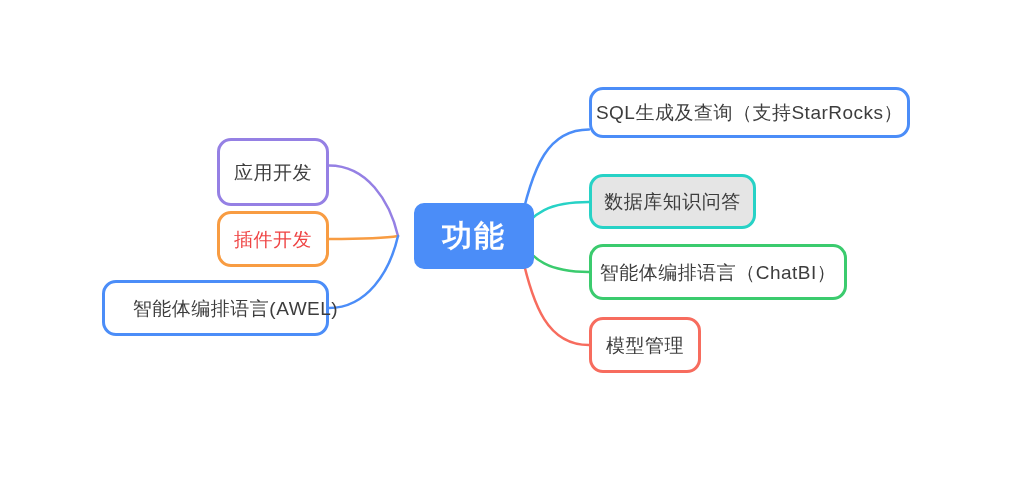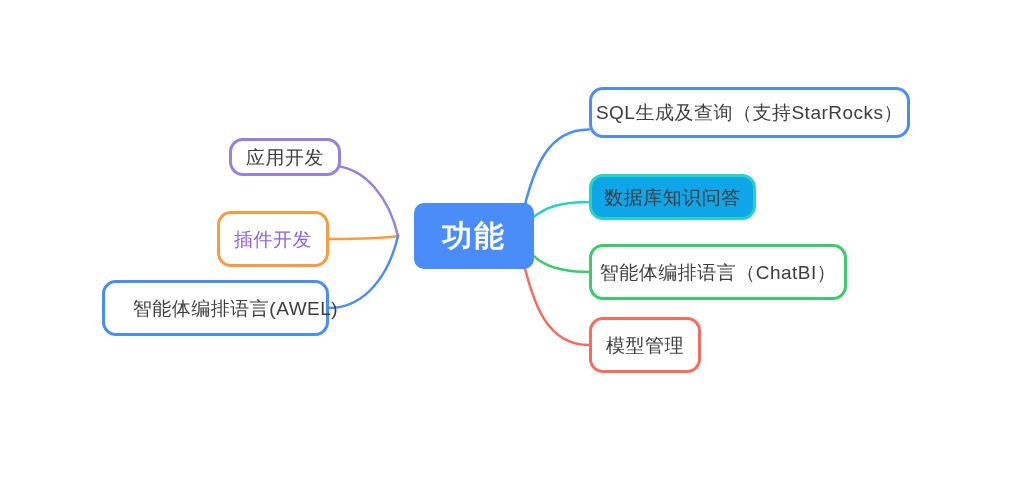--- a/index.html
+++ b/index.html
@@ -62,37 +62,37 @@
       <path d="M 518 236 C 532.2 161.45, 549.95 129.5, 589 129.5" fill="none" stroke="#4b8df8" stroke-width="2.5" stroke-linecap="round"></path>
       <path d="M 518 236 C 532.2 212.2, 549.95 202, 589 202" fill="none" stroke="#27d2c6" stroke-width="2.5" stroke-linecap="round"></path>
       <path d="M 518 236 C 532.2 261.2, 549.95 272, 589 272" fill="none" stroke="#3bcb6e" stroke-width="2.5" stroke-linecap="round"></path>
       <path d="M 518 236 C 532.2 312.3, 549.95 345, 589 345" fill="none" stroke="#f76c5e" stroke-width="2.5" stroke-linecap="round"></path>
     </svg>
 
   <div class="node root" style="left: 414px; top: 203px; width: 120px; height: 66px; background: rgb(75, 141, 248); border-color: rgb(75, 141, 248);">
     <span class="node-label" style="color: rgb(255, 255, 255);">功能</span>
   </div>
 
-  <div class="node" style="left: 217px; top: 138px; width: 112px; height: 38px; background: rgb(255, 255, 255); border-color: rgb(149, 128, 228); margin-left: 12px;">
+  <div class="node" style="left: 217px; top: 138px; width: 112px; height: 68px; background: rgb(255, 255, 255); border-color: rgb(149, 128, 228);">
     <span class="node-label" style="color: rgb(61, 61, 61);">应用开发</span>
   </div>
 
   <div class="node" style="left: 217px; top: 211px; width: 112px; height: 56px; background: rgb(255, 255, 255); border-color: rgb(248, 156, 66);">
-    <span class="node-label" style="color: #8b5cf6;">插件开发</span>
+    <span class="node-label" style="color: #ef4444;">插件开发</span>
   </div>
 
   <div class="node" style="left: 102px; top: 280px; width: 227px; height: 56px; background: rgb(255, 255, 255); border-color: rgb(75, 141, 248); padding-left: 40px;">
     <span class="node-label" style="color: rgb(61, 61, 61);">智能体编排语言(AWEL)</span>
   </div>
 
   <div class="node" style="left: 589px; top: 87px; width: 321px; height: 51px; background: rgb(255, 255, 255); border-color: rgb(75, 141, 248);">
     <span class="node-label" style="color: rgb(61, 61, 61);">SQL生成及查询（支持StarRocks）</span>
   </div>
 
-  <div class="node" style="left: 589px; top: 174px; width: 167px; height: 46px; background: #0ea5e9; border-color: rgb(39, 210, 198);">
+  <div class="node" style="left: 589px; top: 174px; width: 167px; height: 55px; background: #e5e5e5; border-color: rgb(39, 210, 198);">
     <span class="node-label" style="color: rgb(61, 61, 61);">数据库知识问答</span>
   </div>
 
   <div class="node" style="left: 589px; top: 244px; width: 258px; height: 56px; background: rgb(255, 255, 255); border-color: rgb(59, 203, 110);">
     <span class="node-label" style="color: rgb(61, 61, 61);">智能体编排语言（ChatBI）</span>
   </div>
 
   <div class="node" style="left: 589px; top: 317px; width: 112px; height: 56px; background: rgb(255, 255, 255); border-color: rgb(247, 108, 94);">
     <span class="node-label" style="color: rgb(61, 61, 61);">模型管理</span>
   </div>

